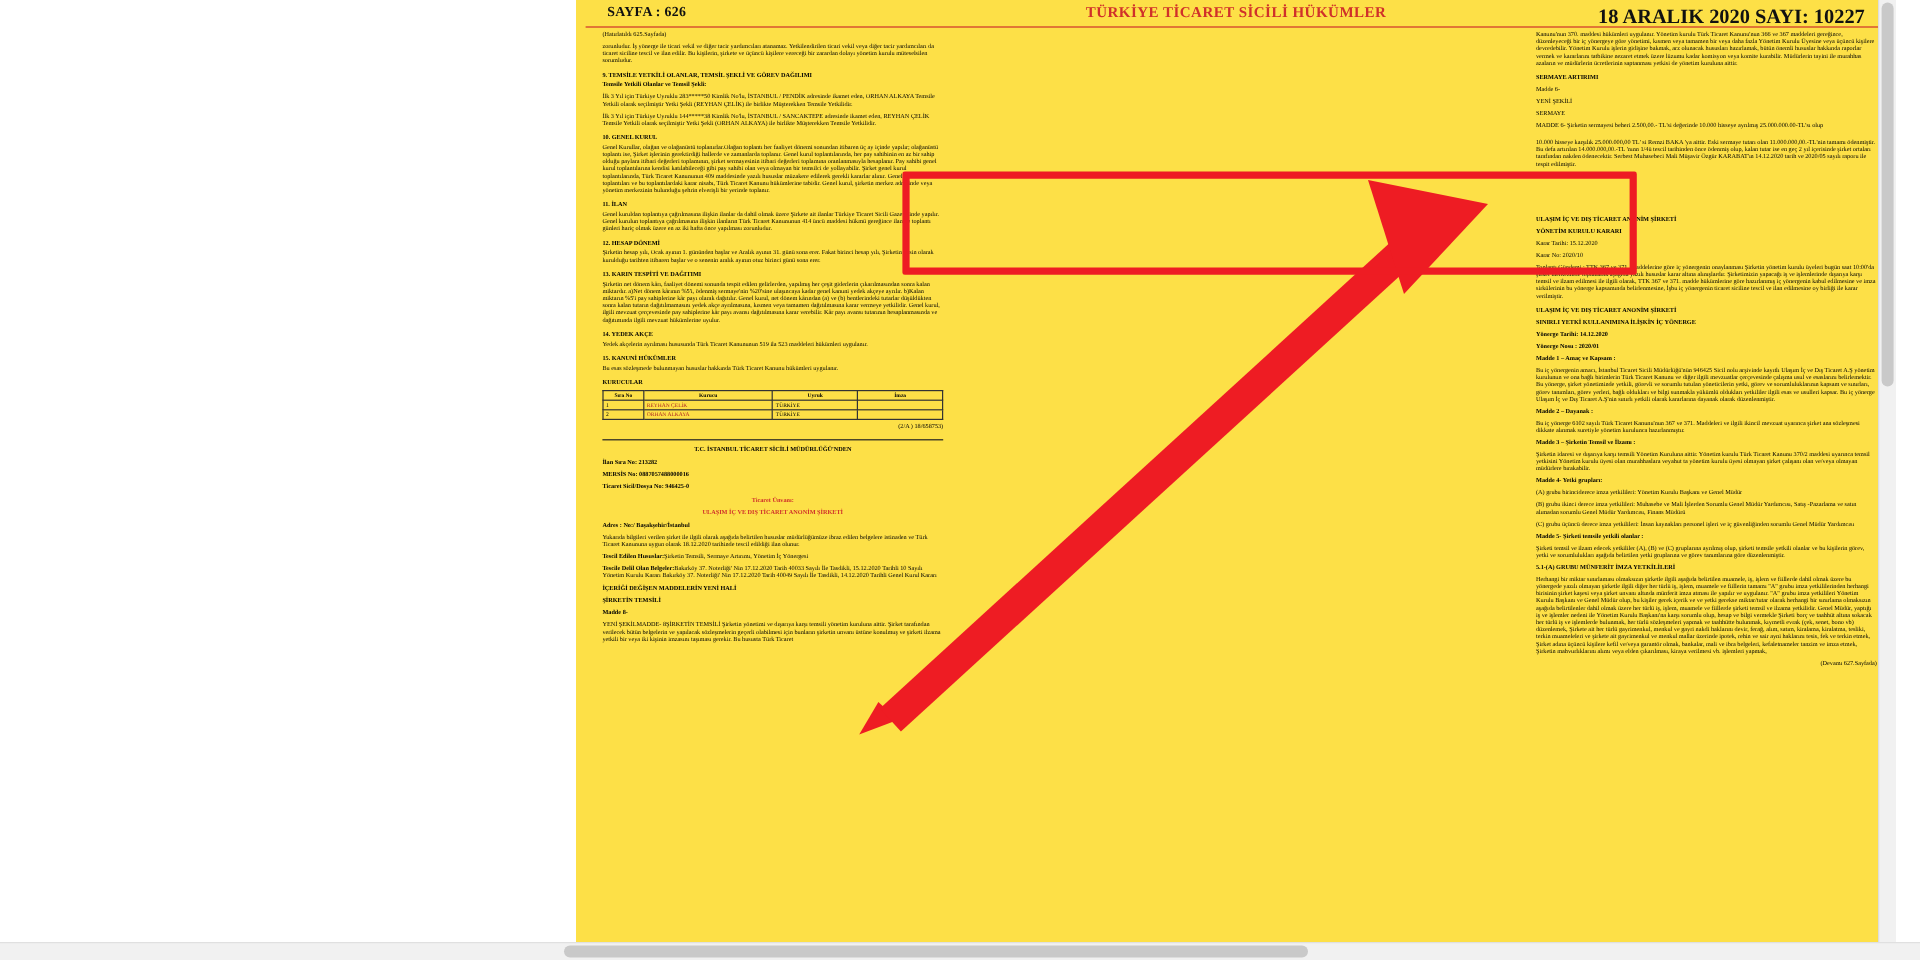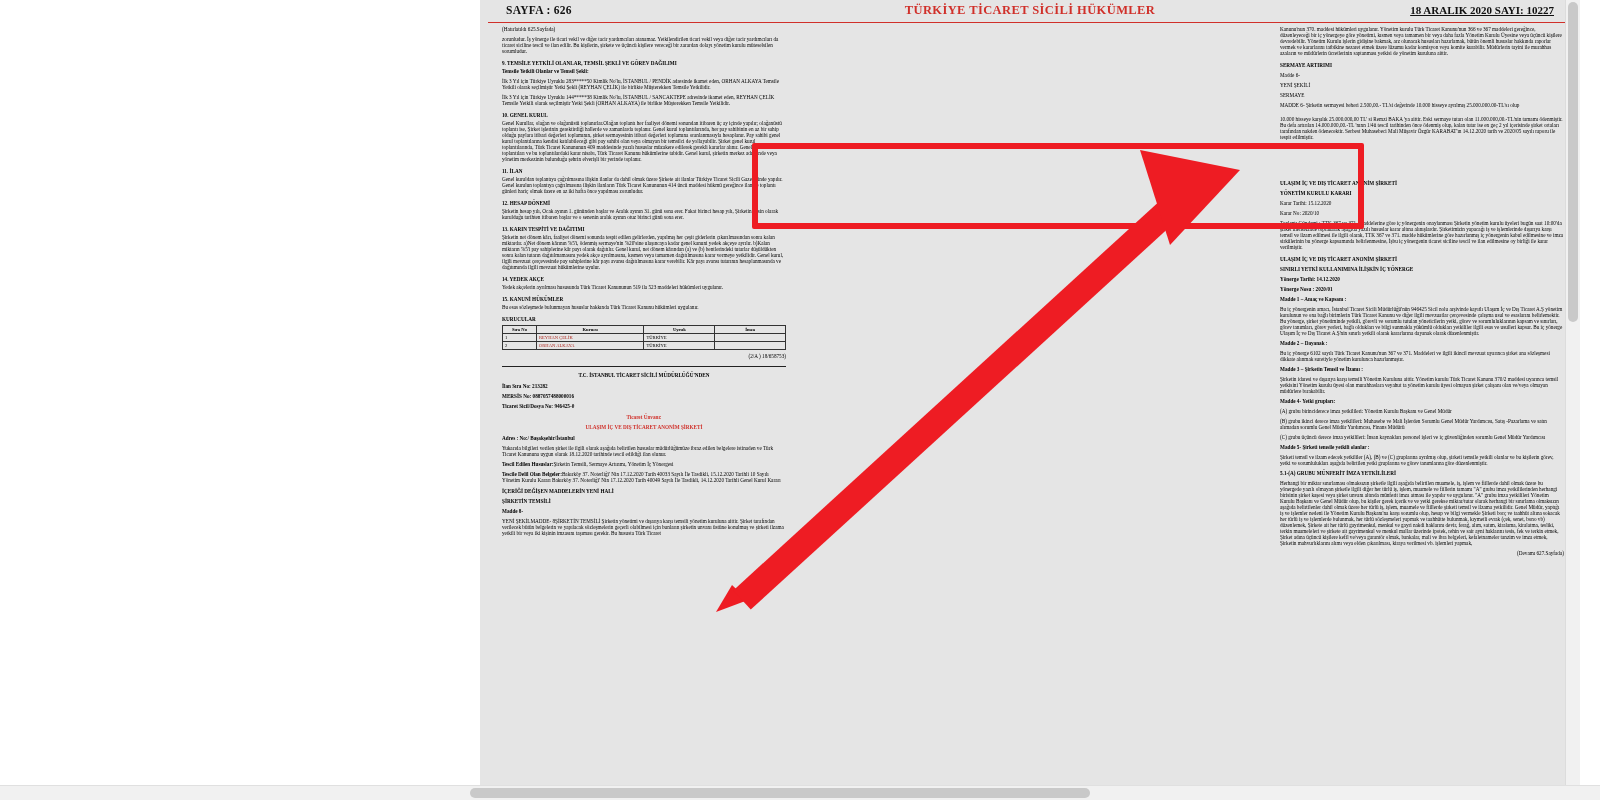--- a/index.html
+++ b/index.html
@@ -1,28 +1,28 @@
 <!DOCTYPE html>
 <html><head>
 <meta charset="utf-8">
 <style>
   html,body{margin:0;padding:0;background:#ffffff;}
   body{width:1600px;height:800px;overflow:hidden;font-family:"Liberation Serif",serif;}
   .viewer{position:absolute;inset:0;background:#ffffff;}
-  .page{position:absolute;left:480px;top:0;width:1100px;height:786px;background:#e5e5e5;overflow:hidden;}
+  .page{position:absolute;left:480px;top:0;width:1100px;height:786px;background:#fde047;overflow:hidden;}
   .scrollbar-track{position:absolute;right:0;top:0;width:14px;height:786px;background:#f1f1f1;border-left:1px solid #dcdcdc;}
   .scrollbar-thumb{position:absolute;left:2px;top:2px;width:10px;height:320px;background:#c9c9c9;border-radius:5px;}
   .bottom-bar{position:absolute;left:0;bottom:0;width:1600px;height:14px;background:#f1f1f1;border-top:1px solid #e0e0e0;}
   .bottom-thumb{position:absolute;left:470px;top:2px;width:620px;height:10px;background:#c9c9c9;border-radius:5px;}
 
   
   .gz-head{position:absolute;left:8px;top:2px;width:1084px;height:20px;border-bottom:1px solid #d0302a;}
   .gz-left{position:absolute;left:18px;top:2px;font-size:11.5px;font-weight:bold;color:#111;letter-spacing:.3px;}
   .gz-center{position:absolute;left:0;top:1px;width:1084px;text-align:center;font-size:12.5px;font-weight:bold;color:#d0302a;letter-spacing:.4px;}
-  .gz-right{position:absolute;right:18px;top:2px;font-size:11px;font-weight:bold;color:#111;text-decoration:underline;}
+  .gz-right{position:absolute;right:18px;top:2px;font-size:17px;font-weight:bold;color:#111;}
   
   .colA{position:absolute;left:22px;top:26px;width:284px;}
   .colB{position:absolute;left:800px;top:26px;width:284px;}
 
   p{margin:0 0 4px 0;}
   .b{font-weight:bold;}
   .hdr{font-weight:bold;margin:6px 0 2px 0;}
   .tiny{font-size:5.2px;}
   .red{color:#d0302a;}
   .center{text-align:center;}

